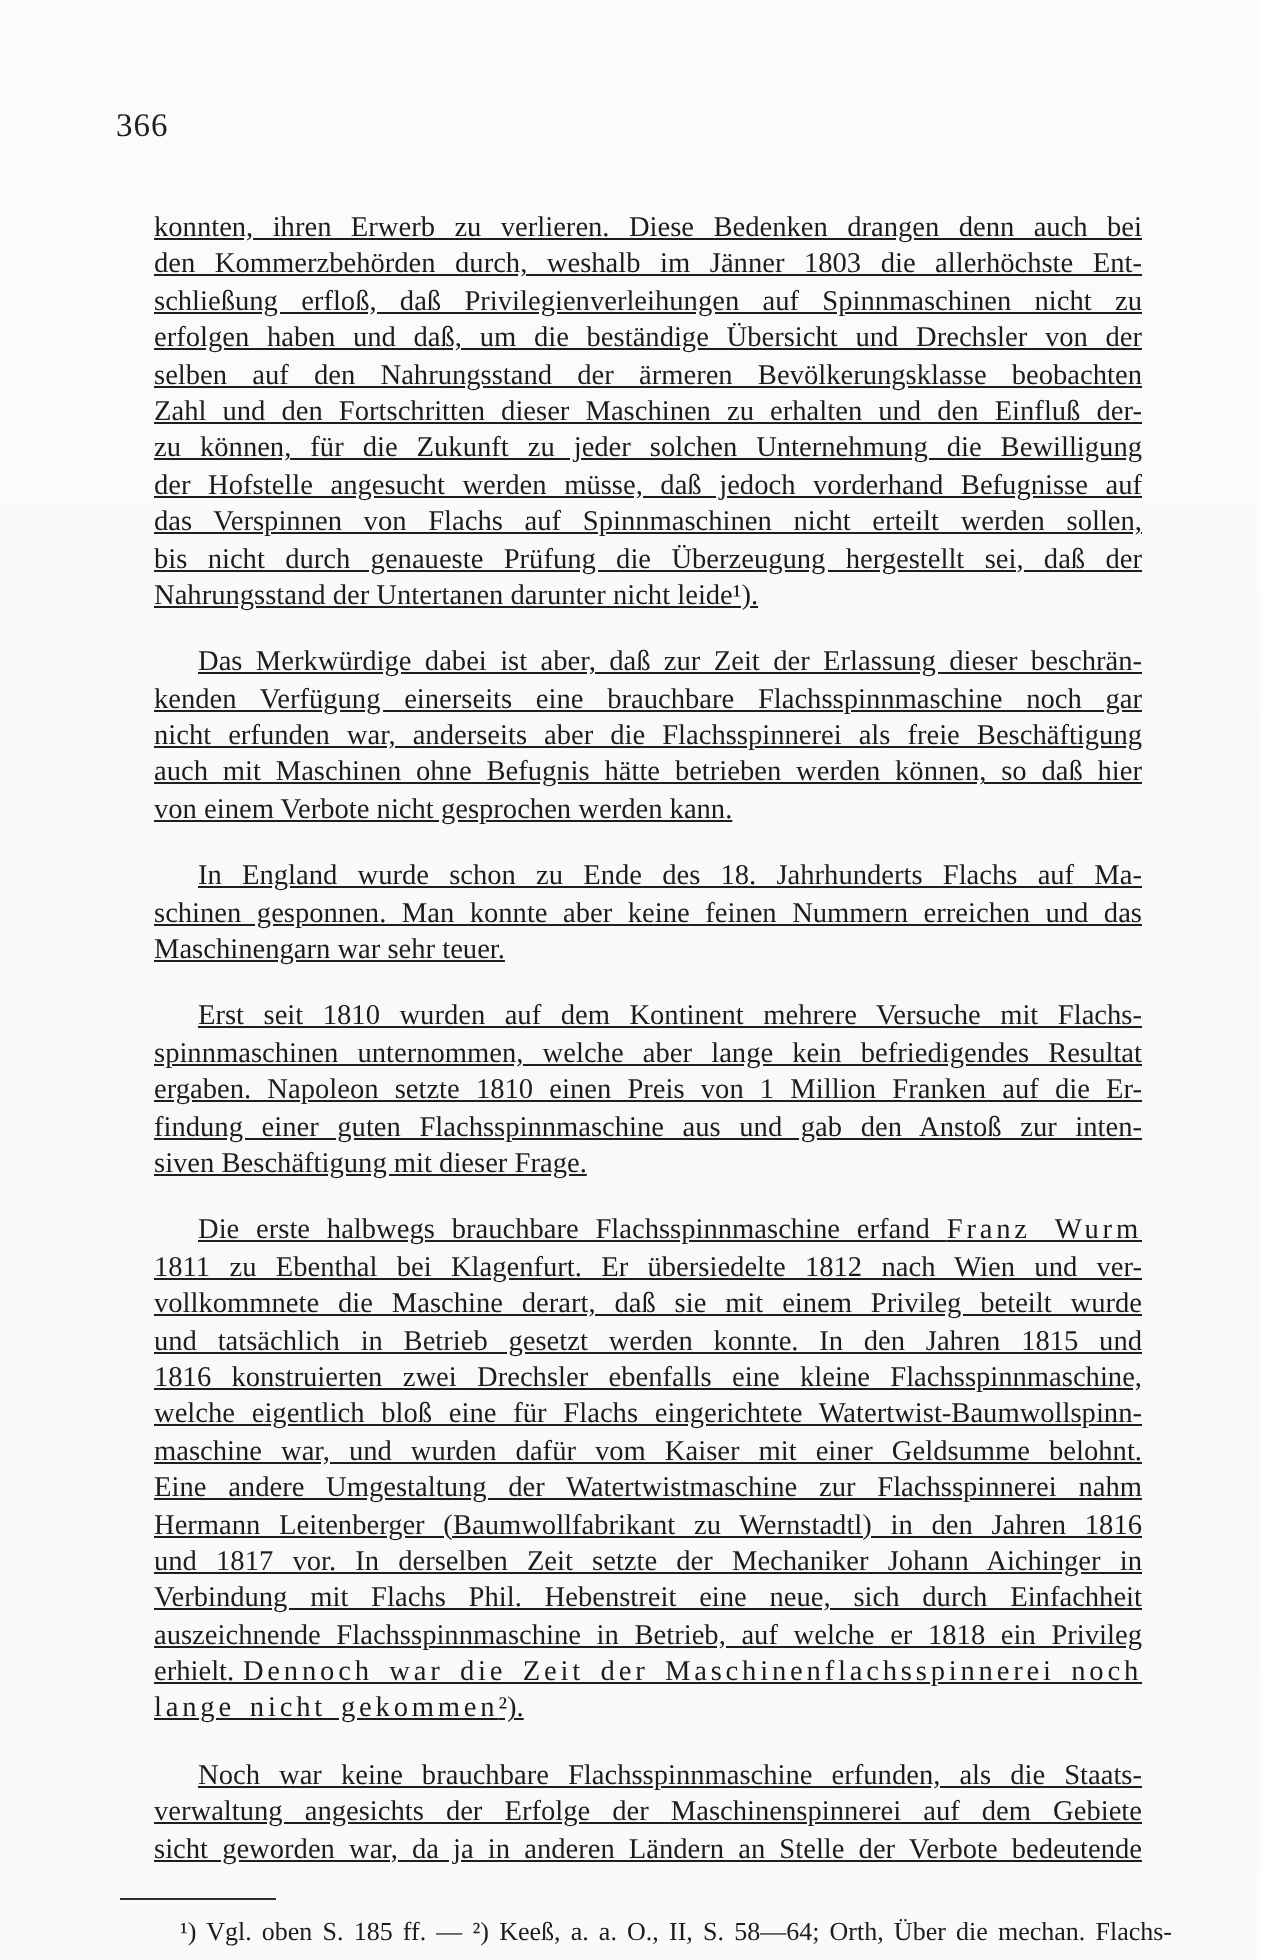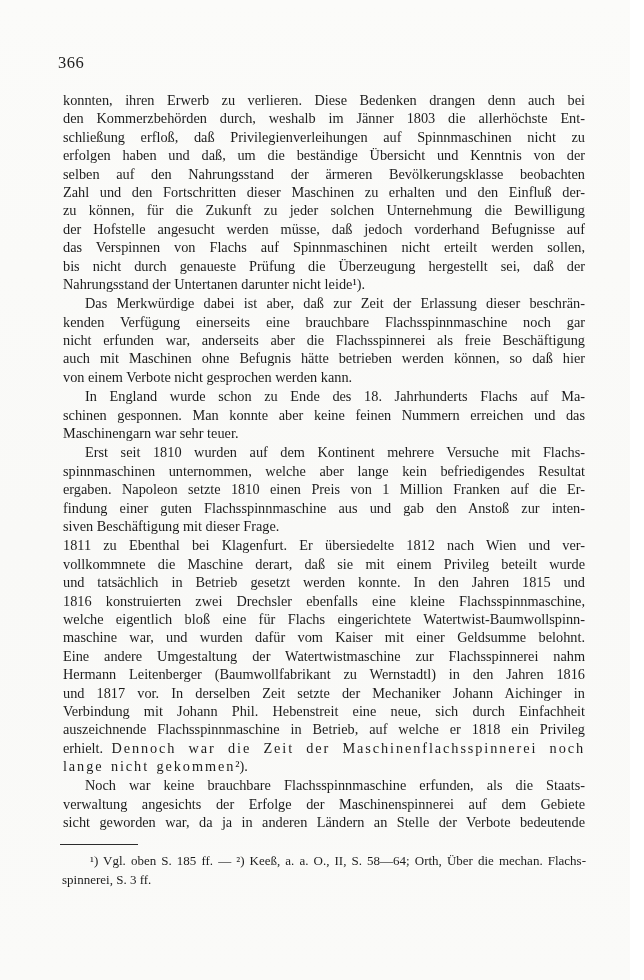--- a/index.html
+++ b/index.html
@@ -20,21 +20,21 @@
     position: absolute;
     left: 58px; top: 53px;
     font-size: 16.5px;
     letter-spacing: 0.5px;
   }
   .text-block {
     position: absolute;
     left: 62px; top: 90px;
     width: 524px;
   }
-  .paragraph { margin: 1px; padding: 0; }
+  .paragraph { margin: 15px; padding: 0; text-decoration: underline; }
   .line {
     height: 18.4px;
     line-height: 18.4px;
     font-size: 14.3px;
     text-align: justify;
     text-align-last: justify;
     overflow: hidden;
     color: #1c1c1c;
   }
   .line.indent { padding-left: 22px; }
@@ -58,21 +58,21 @@
 
 <div class="page">
   <div class="page-number">366</div>
 
   <div class="text-block">
     <div>
         <div class="paragraph">
           <div class="line"><span>konnten, ihren Erwerb zu verlieren. Diese Bedenken drangen denn auch bei</span></div>
           <div class="line"><span>den Kommerzbehörden durch, weshalb im Jänner 1803 die allerhöchste Ent-</span></div>
           <div class="line"><span>schließung erfloß, daß Privilegienverleihungen auf Spinnmaschinen nicht zu</span></div>
-          <div class="line"><span>erfolgen haben und daß, um die beständige Übersicht und Kenntnis von der</span></div>
+          <div class="line"><span>erfolgen haben und daß, um die beständige Übersicht und Drechsler von der</span></div>
           <div class="line"><span>selben auf den Nahrungsstand der ärmeren Bevölkerungsklasse beobachten</span></div>
           <div class="line"><span>Zahl und den Fortschritten dieser Maschinen zu erhalten und den Einfluß der-</span></div>
           <div class="line"><span>zu können, für die Zukunft zu jeder solchen Unternehmung die Bewilligung</span></div>
           <div class="line"><span>der Hofstelle angesucht werden müsse, daß jedoch vorderhand Befugnisse auf</span></div>
           <div class="line"><span>das Verspinnen von Flachs auf Spinnmaschinen nicht erteilt werden sollen,</span></div>
           <div class="line"><span>bis nicht durch genaueste Prüfung die Überzeugung hergestellt sei, daß der</span></div>
           <div class="line no-just"><span>Nahrungsstand der Untertanen darunter nicht leide¹).</span></div>
         </div>
         <div class="paragraph">
           <div class="line indent"><span>Das Merkwürdige dabei ist aber, daß zur Zeit der Erlassung dieser beschrän-</span></div>
@@ -87,30 +87,31 @@
           <div class="line no-just"><span>Maschinengarn war sehr teuer.</span></div>
         </div>
         <div class="paragraph">
           <div class="line indent"><span>Erst seit 1810 wurden auf dem Kontinent mehrere Versuche mit Flachs-</span></div>
           <div class="line"><span>spinnmaschinen unternommen, welche aber lange kein befriedigendes Resultat</span></div>
           <div class="line"><span>ergaben. Napoleon setzte 1810 einen Preis von 1 Million Franken auf die Er-</span></div>
           <div class="line"><span>findung einer guten Flachsspinnmaschine aus und gab den Anstoß zur inten-</span></div>
           <div class="line no-just"><span>siven Beschäftigung mit dieser Frage.</span></div>
         </div>
         <div class="paragraph">
+          <div class="line indent"><span>Die erste halbwegs brauchbare Flachsspinnmaschine erfand </span><span class="sp">Franz Wurm</span></div>
           <div class="line"><span>1811 zu Ebenthal bei Klagenfurt. Er übersiedelte 1812 nach Wien und ver-</span></div>
           <div class="line"><span>vollkommnete die Maschine derart, daß sie mit einem Privileg beteilt wurde</span></div>
           <div class="line"><span>und tatsächlich in Betrieb gesetzt werden konnte. In den Jahren 1815 und</span></div>
           <div class="line"><span>1816 konstruierten zwei Drechsler ebenfalls eine kleine Flachsspinnmaschine,</span></div>
           <div class="line"><span>welche eigentlich bloß eine für Flachs eingerichtete Watertwist-Baumwollspinn-</span></div>
           <div class="line"><span>maschine war, und wurden dafür vom Kaiser mit einer Geldsumme belohnt.</span></div>
           <div class="line"><span>Eine andere Umgestaltung der Watertwistmaschine zur Flachsspinnerei nahm</span></div>
           <div class="line"><span>Hermann Leitenberger (Baumwollfabrikant zu Wernstadtl) in den Jahren 1816</span></div>
           <div class="line"><span>und 1817 vor. In derselben Zeit setzte der Mechaniker Johann Aichinger in</span></div>
-          <div class="line"><span>Verbindung mit Johann Phil. Hebenstreit eine neue, sich durch Einfachheit</span></div>
+          <div class="line"><span>Verbindung mit Flachs Phil. Hebenstreit eine neue, sich durch Einfachheit</span></div>
           <div class="line"><span>auszeichnende Flachsspinnmaschine in Betrieb, auf welche er 1818 ein Privileg</span></div>
           <div class="line"><span>erhielt. </span><span class="sp">Dennoch war die Zeit der Maschinenflachsspinnerei noch</span></div>
           <div class="line no-just"><span class="sp">lange nicht gekommen</span><span>²).</span></div>
         </div>
         <div class="paragraph">
           <div class="line indent"><span>Noch war keine brauchbare Flachsspinnmaschine erfunden, als die Staats-</span></div>
           <div class="line"><span>verwaltung angesichts der Erfolge der Maschinenspinnerei auf dem Gebiete</span></div>
           <div class="line"><span>sicht geworden war, da ja in anderen Ländern an Stelle der Verbote bedeutende</span></div>
         </div>
       </div>

